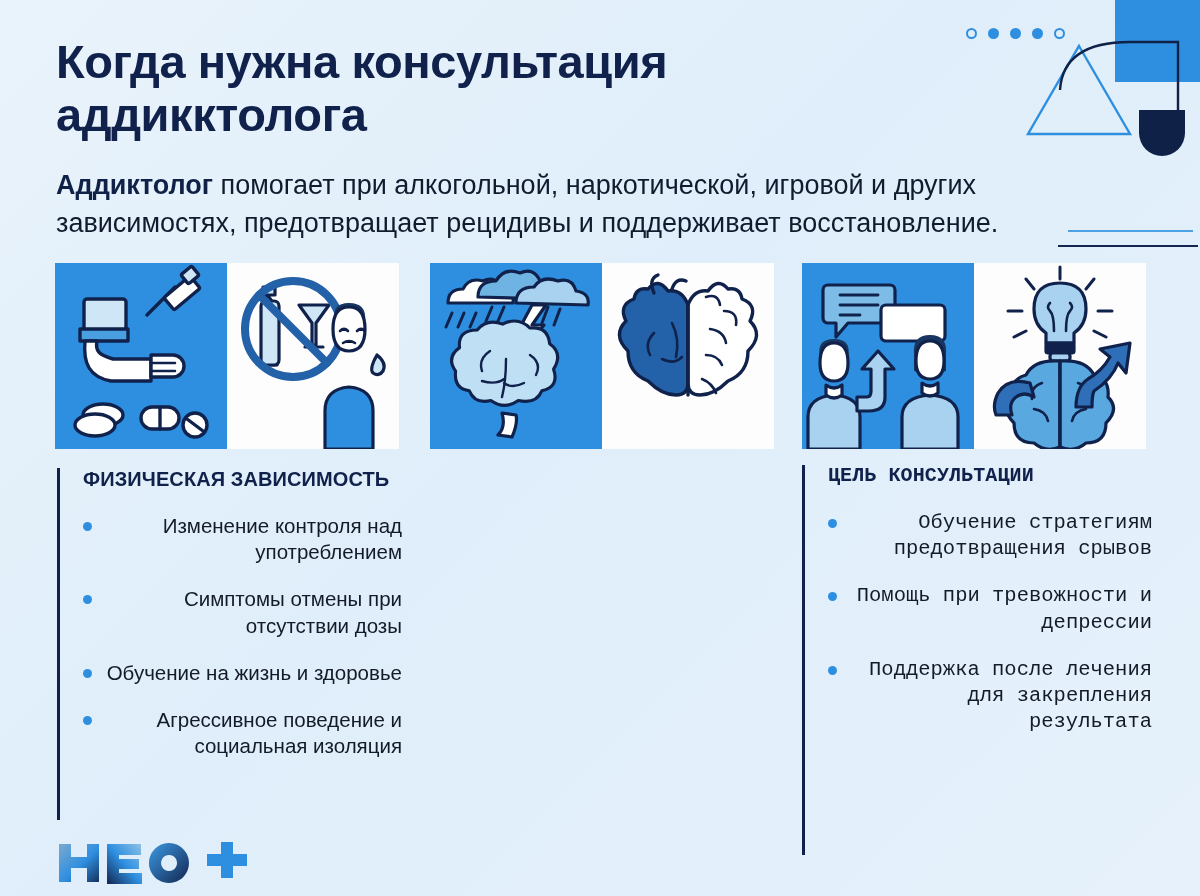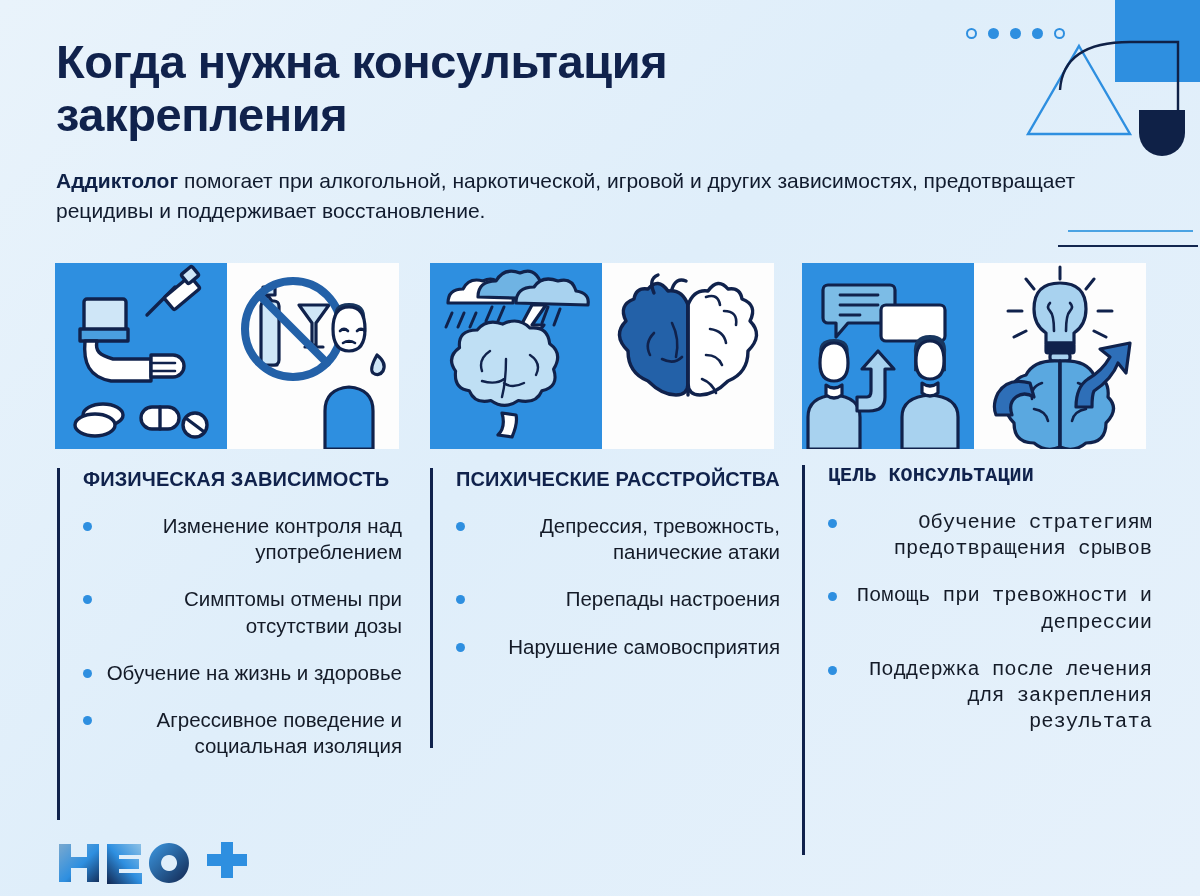--- a/index.html
+++ b/index.html
@@ -46,21 +46,21 @@
   }
 
   
   .title {
     position:absolute; left:56px; top:36px; width:830px;
     font-size:47px; font-weight:bold; line-height:1.12;
     color:#10224c; letter-spacing:-0.4px;
   }
   .subtitle {
     position:absolute; left:56px; top:166px; width:1060px;
-    font-size:21px; line-height:1.42; color:#111b2e;
+    font-size:27px; line-height:1.42; color:#111b2e;
   }
   .subtitle b { font-weight:bold; color:#0f2147; }
 
   .rule-light {
     position:absolute; left:1068px; top:230px; width:125px; height:2px;
     background:#4ba3e3;
   }
   .rule-dark {
     position:absolute; left:1058px; top:245px; width:140px; height:2px;
     background:#12264f;
@@ -127,21 +127,21 @@
   <svg class="deco-triangle" viewBox="0 0 110 96">
     <polygon points="55,4 106,92 4,92" fill="none" stroke="#2e8fe0" stroke-width="2.4"></polygon>
   </svg>
 
   <svg class="deco-hook" viewBox="0 0 145 130">
     <path d="M4,60 C6,28 30,12 74,12 L122,12 L122,104" fill="none" stroke="#0f2147" stroke-width="2.4"></path>
   </svg>
 
   <div class="deco-halfcircle"></div>
 
-  <h1 class="title">Когда нужна консультация закрепления</h1>
+  <h1 class="title">Когда нужна консультация аддикктолога</h1>
 
   <p class="subtitle"><b>Аддиктолог</b><span> помогает при алкогольной, наркотической, игровой и других зависимостях, предотвращает рецидивы и поддерживает восстановление.</span></p>
 
   <div class="rule-light"></div>
   <div class="rule-dark"></div>
 
   <div class="tiles">
 
     <div class="tile-group g1">
       <div class="tile blue">
@@ -259,29 +259,20 @@
     <div class="col-divider"></div>
     <div class="col-head">ФИЗИЧЕСКАЯ ЗАВИСИМОСТЬ</div>
     <ul class="bullets">
       <li>Изменение контроля над употреблением</li>
       <li>Симптомы отмены при отсутствии дозы</li>
       <li>Обучение на жизнь и здоровье</li>
       <li>Агрессивное поведение и социальная изоляция</li>
     </ul>
   </div>
 
-  <div class="col c2">
-    <div class="col-divider"></div>
-    <div class="col-head">ПСИХИЧЕСКИЕ РАССТРОЙСТВА</div>
-    <ul class="bullets">
-      <li>Депрессия, тревожность, панические атаки</li>
-      <li>Перепады настроения</li>
-      <li>Нарушение самовосприятия</li>
-    </ul>
-  </div>
 
   <div class="col c3">
     <div class="col-divider"></div>
     <div class="col-head">ЦЕЛЬ КОНСУЛЬТАЦИИ</div>
     <ul class="bullets">
       <li>Обучение стратегиям предотвращения срывов</li>
       <li>Помощь при тревожности и депрессии</li>
       <li>Поддержка после лечения для закрепления результата</li>
     </ul>
   </div>

